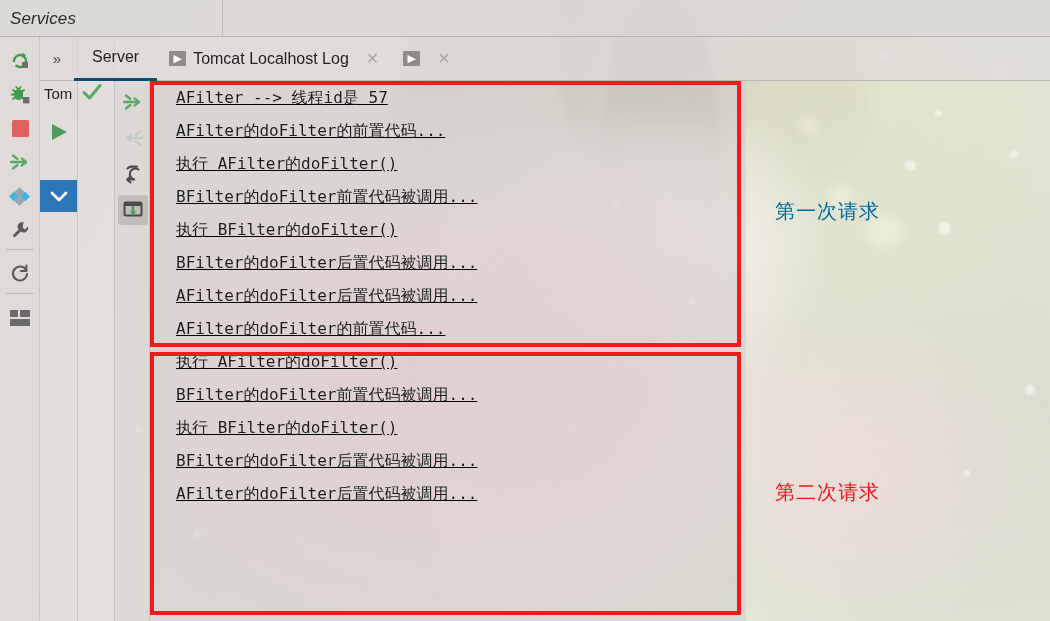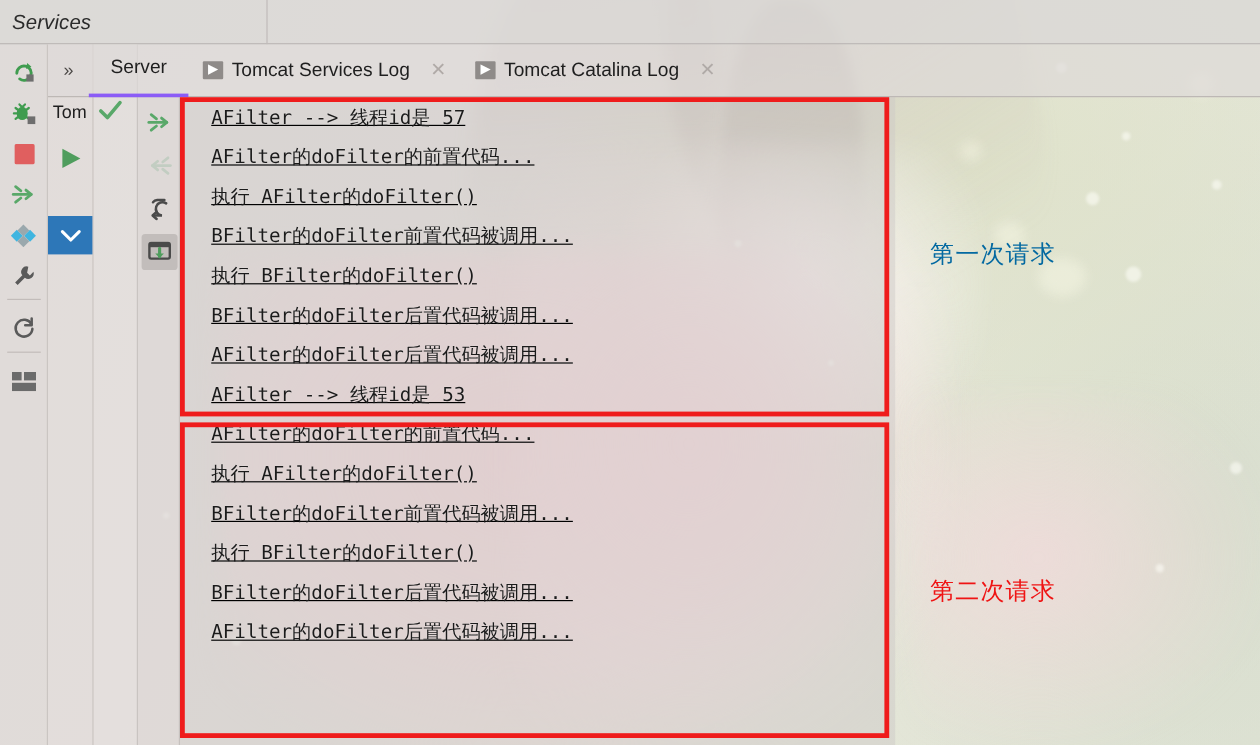--- a/index.html
+++ b/index.html
@@ -143,21 +143,21 @@
   }
   .tab {
     display:flex; align-items:center; gap:7px;
     height:44px; padding:0 12px;
     font-size:16px; color:#1f1f1f;
     box-sizing:border-box;
     white-space:nowrap;
   }
   .tab.server { padding:0 18px; }
   .tab.active-underline {
-    border-bottom: 3px solid #8b5cf6;
+    border-bottom: 3px solid #0c4a6e;
   }
   .tab-sq {
     width:17px; height:15px; background:#8f8b89;
     display:inline-flex; align-items:center; justify-content:center;
     color:#fff; font-size:11px; line-height:1;
     border-radius:1px;
   }
   .tab-close {
     margin-left:10px; font-size:16px; color:#b0aaa7; line-height:1;
   }
@@ -381,40 +381,38 @@
 
   <div class="tabbar">
     <div class="tab-overflow">»</div>
 
     <div class="tab server active-underline">
       <span>Server</span>
     </div>
 
     <div class="tab">
       <span class="tab-sq">▶</span>
-      <span>Tomcat Services Log</span>
+      <span>Tomcat Localhost Log</span>
       <span class="tab-close">✕</span>
     </div>
 
     <div class="tab">
       <span class="tab-sq">▶</span>
-      <span>Tomcat Catalina Log</span>
       <span class="tab-close">✕</span>
     </div>
   </div>
 
   <div class="console" id="console-output">
       <div class="log-line">AFilter --&gt; 线程id是 57</div>
       <div class="log-line">AFilter的doFilter的前置代码...</div>
       <div class="log-line">执行 AFilter的doFilter()</div>
       <div class="log-line">BFilter的doFilter前置代码被调用...</div>
       <div class="log-line">执行 BFilter的doFilter()</div>
       <div class="log-line">BFilter的doFilter后置代码被调用...</div>
       <div class="log-line">AFilter的doFilter后置代码被调用...</div>
-      <div class="log-line">AFilter --&gt; 线程id是 53</div>
       <div class="log-line">AFilter的doFilter的前置代码...</div>
       <div class="log-line">执行 AFilter的doFilter()</div>
       <div class="log-line">BFilter的doFilter前置代码被调用...</div>
       <div class="log-line">执行 BFilter的doFilter()</div>
       <div class="log-line">BFilter的doFilter后置代码被调用...</div>
       <div class="log-line">AFilter的doFilter后置代码被调用...</div>
     </div>
 
   <div class="red-box" id="red-box-1" style="border-color: rgb(239, 28, 28);"></div>
   <div class="red-box" id="red-box-2" style="border-color: rgb(239, 28, 28);"></div>

